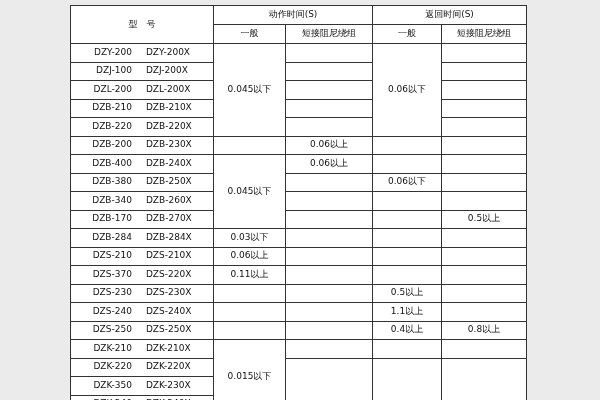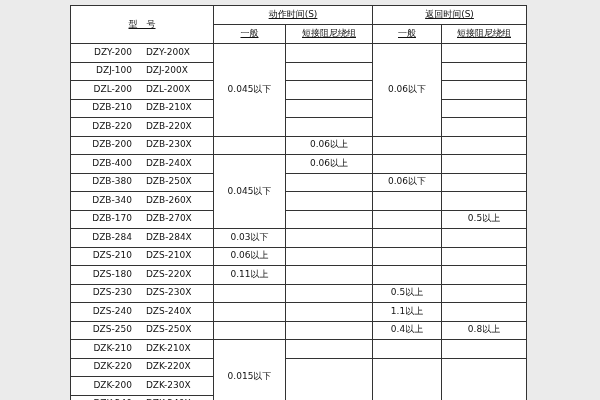--- a/index.html
+++ b/index.html
@@ -29,21 +29,21 @@
     font-size: 9px;
     color: #111111;
     text-align: center;
     vertical-align: middle;
     padding: 0;
     line-height: 1.1;
     height: 17.5px;
     overflow: hidden;
     white-space: nowrap;
   }
-  table.spec thead td { height: 18px; text-decoration: underline; }
+  table.spec thead td { height: 18px; }
   td.model span.m2 { margin-left: 14px; }
 </style>
 </head>
 <body>
 
 <div class="stage">
   <table class="spec">
     <colgroup>
       <col style="width:143px">
         <col style="width:72px">
@@ -132,21 +132,21 @@
         <td></td>
       </tr>
       <tr>
         <td class="model"><span>DZS-210</span><span class="m2">DZS-210X</span></td>
         <td>0.06以上</td>
         <td></td>
         <td></td>
         <td></td>
       </tr>
       <tr>
-        <td class="model"><span>DZS-180</span><span class="m2">DZS-220X</span></td>
+        <td class="model"><span>DZS-370</span><span class="m2">DZS-220X</span></td>
         <td>0.11以上</td>
         <td></td>
         <td></td>
         <td></td>
       </tr>
       <tr>
         <td class="model"><span>DZS-230</span><span class="m2">DZS-230X</span></td>
         <td></td>
         <td></td>
         <td>0.5以上</td>
@@ -173,20 +173,20 @@
         <td></td>
         <td></td>
       </tr>
       <tr>
         <td class="model"><span>DZK-220</span><span class="m2">DZK-220X</span></td>
         <td rowspan="3"></td>
         <td rowspan="3"></td>
         <td rowspan="3"></td>
       </tr>
       <tr>
-        <td class="model"><span>DZK-200</span><span class="m2">DZK-230X</span></td>
+        <td class="model"><span>DZK-350</span><span class="m2">DZK-230X</span></td>
       </tr>
       <tr>
         <td class="model"><span>DZK-240</span><span class="m2">DZK-240X</span></td>
       </tr>
     </tbody>
   </table>
 </div>
 
 </body></html>

